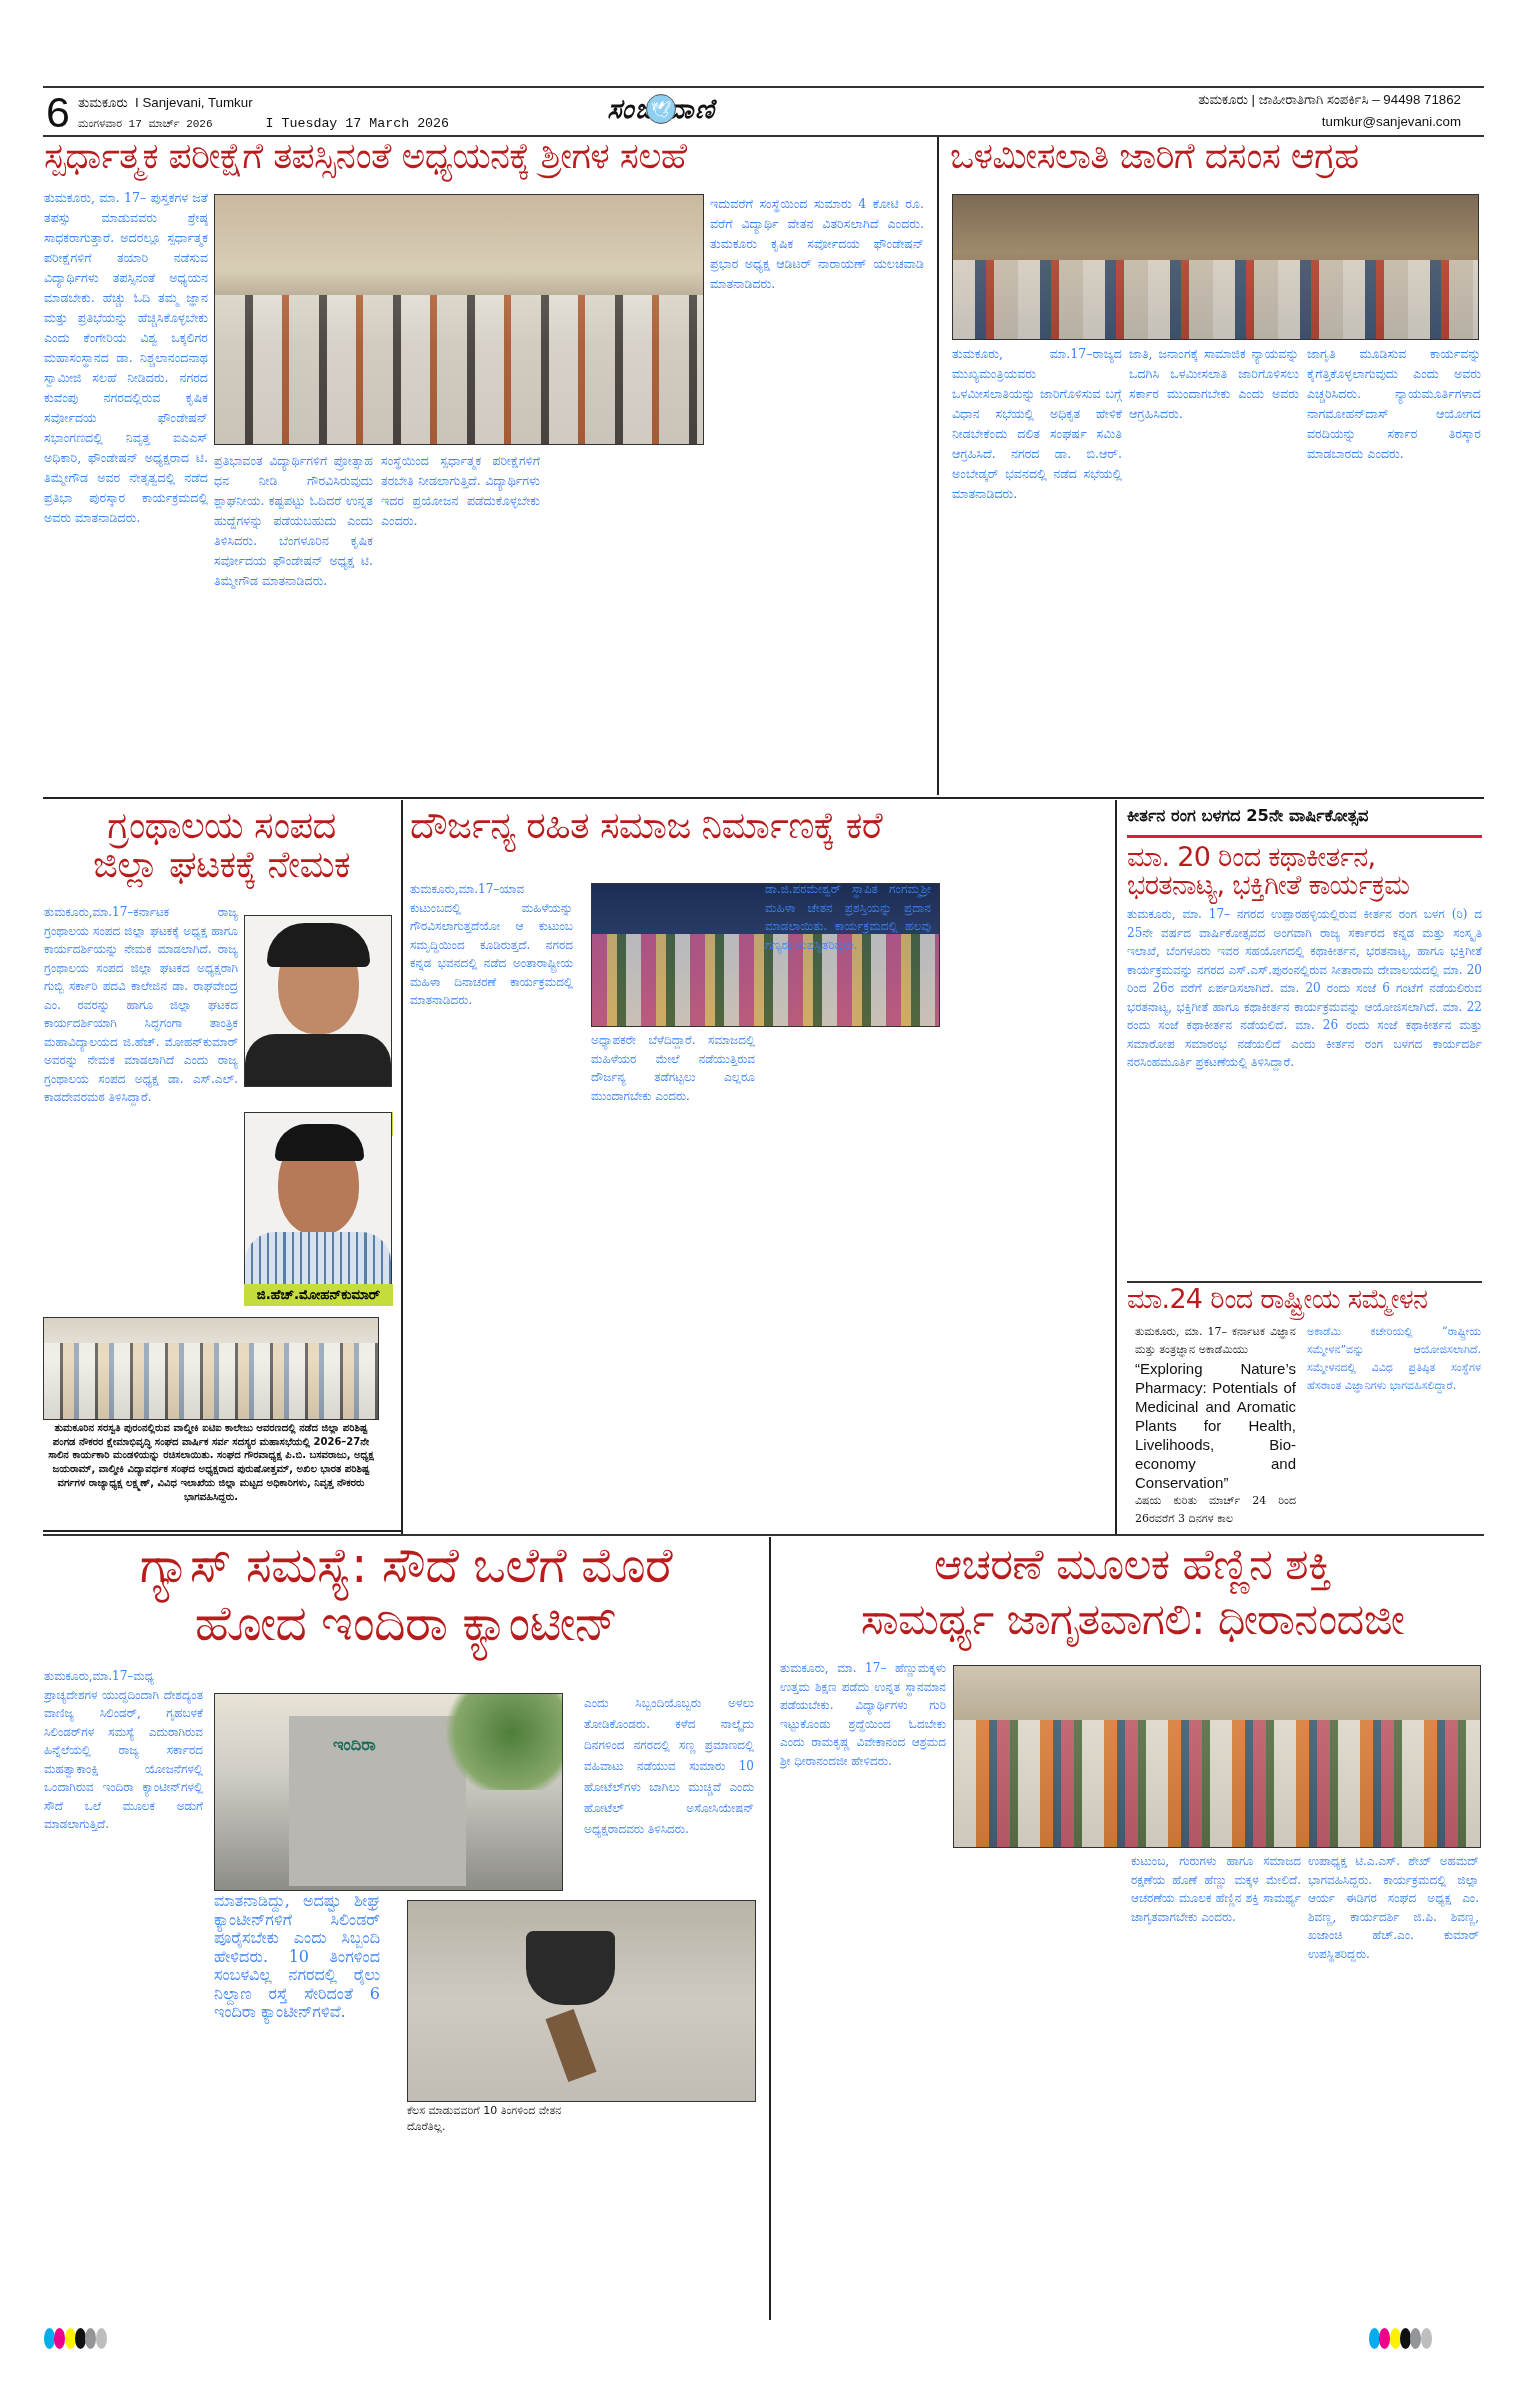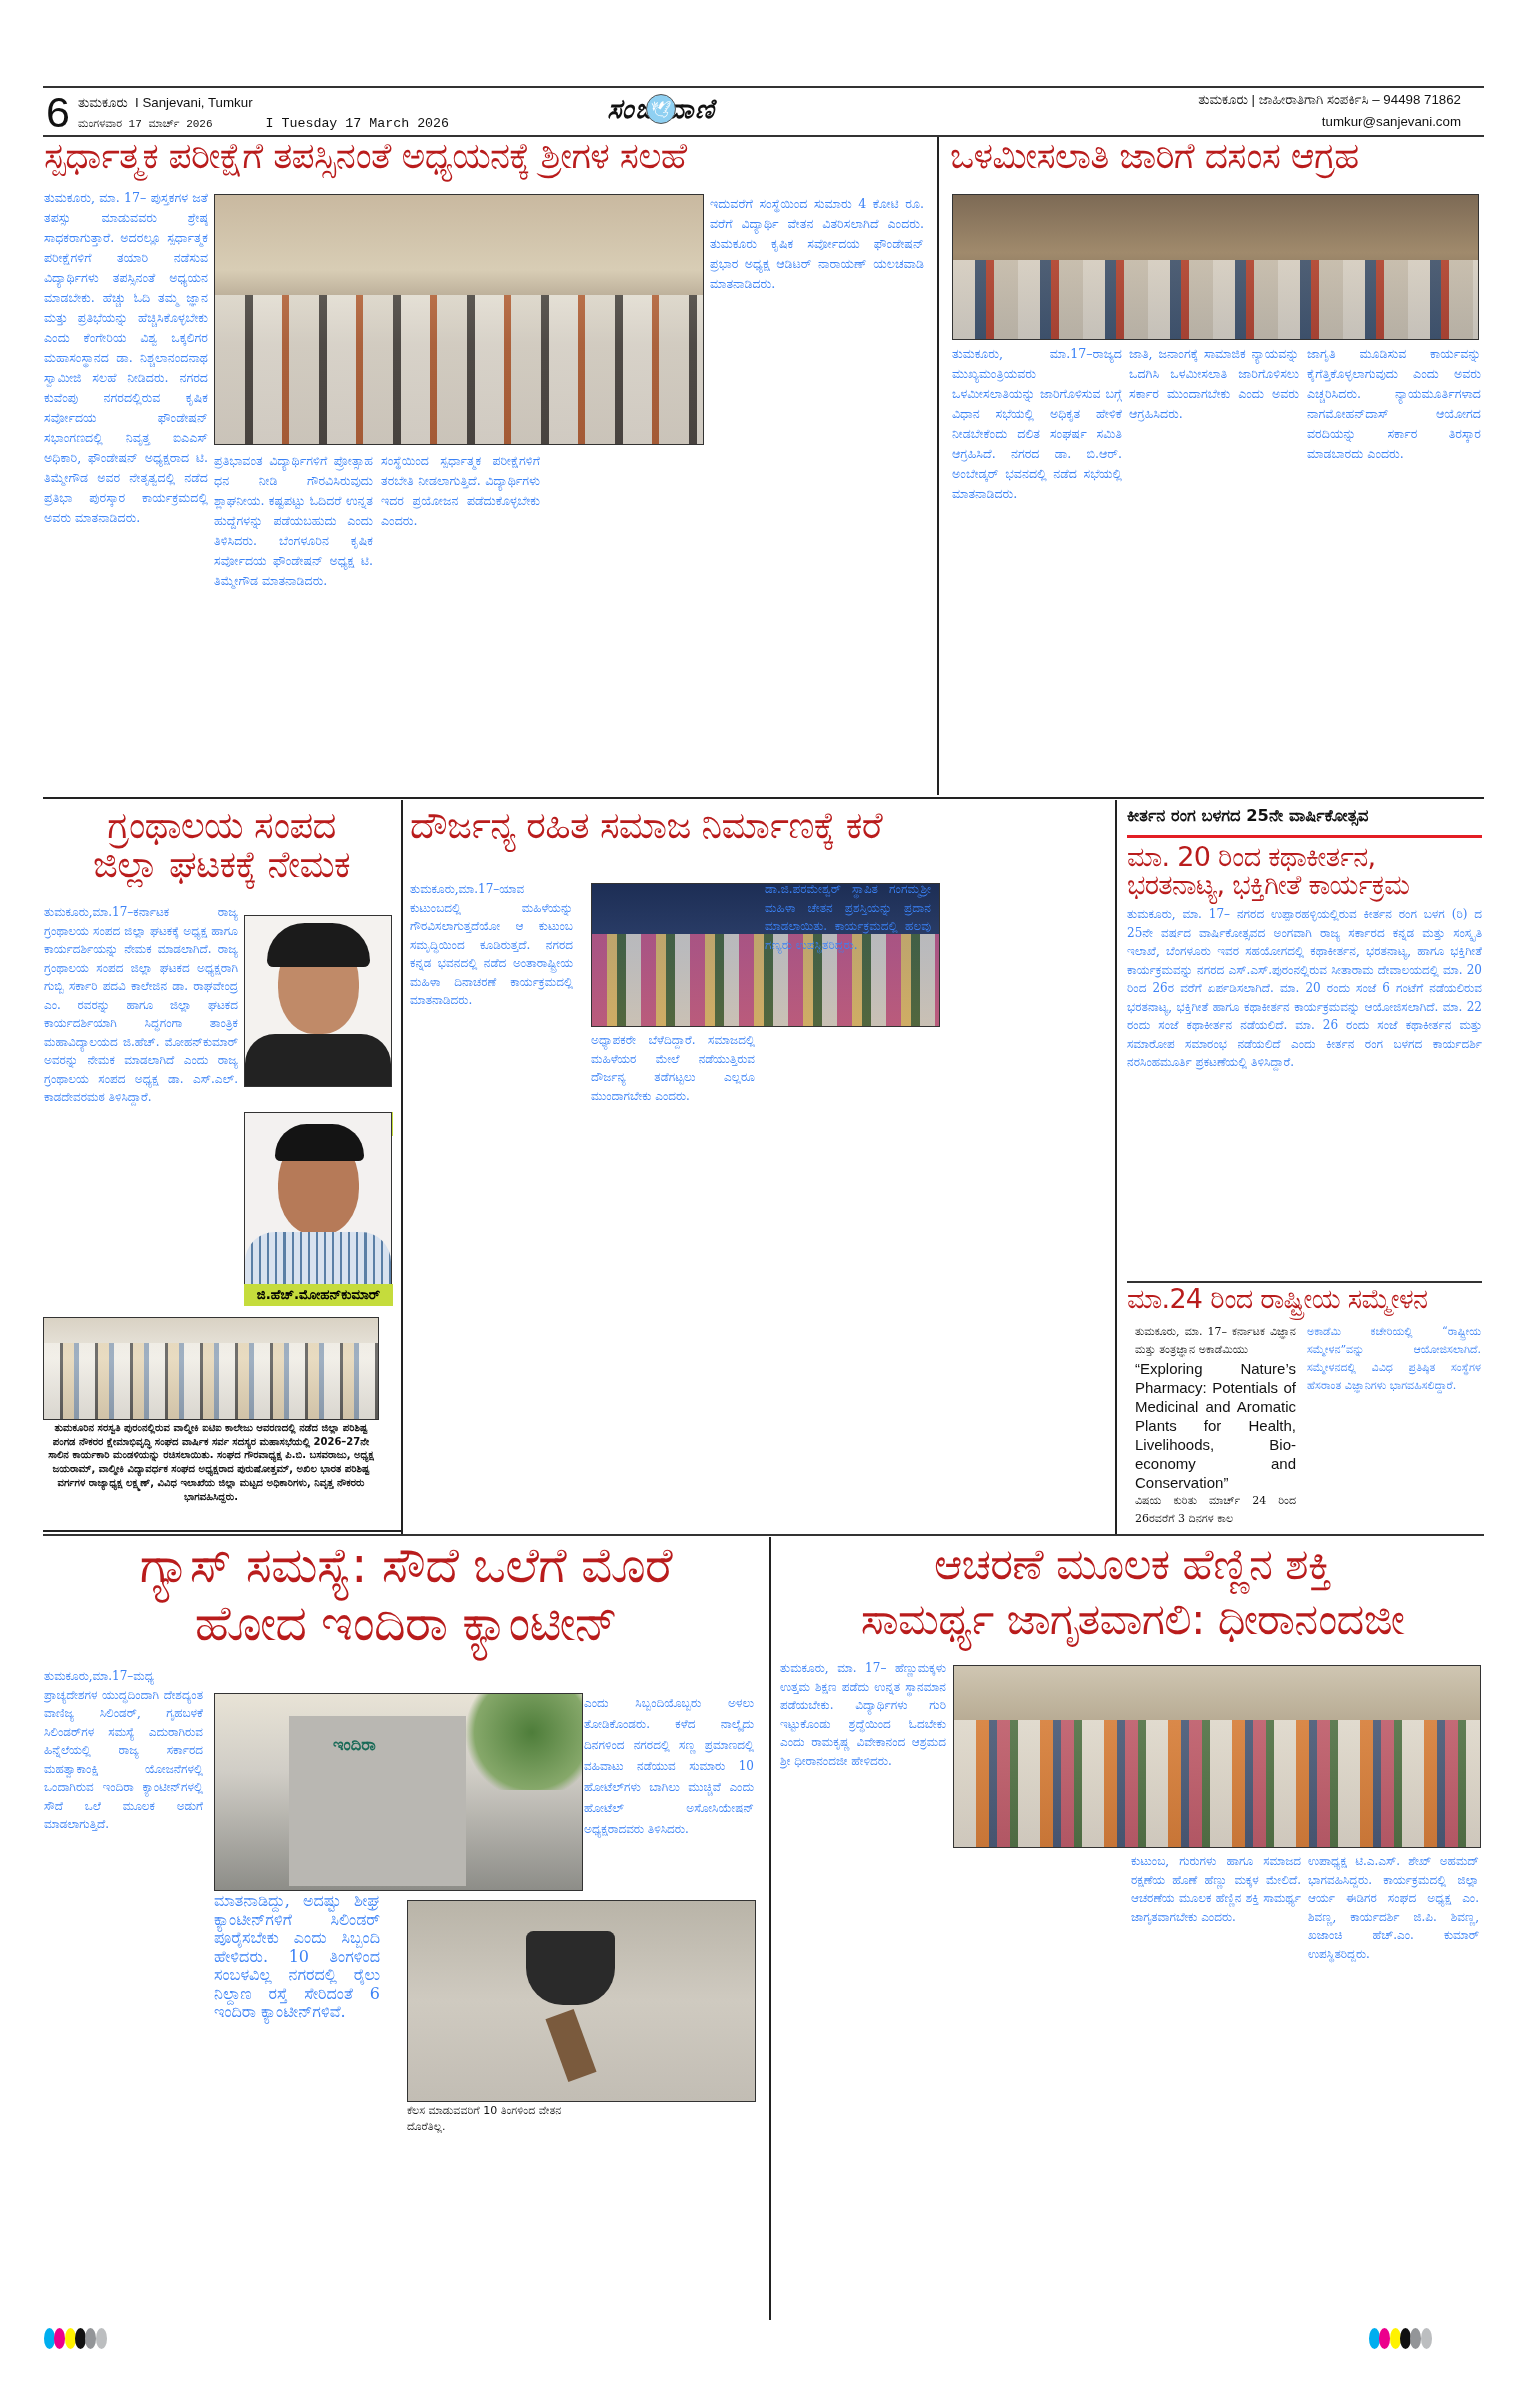--- a/index.html
+++ b/index.html
@@ -107,21 +107,21 @@
 <div class="body-col" style="left:1307px;top:1323px;width:174px;height:207px;font-size:11px;line-height:18px;">ಅಕಾಡೆಮಿ ಕಚೇರಿಯಲ್ಲಿ “ರಾಷ್ಟ್ರೀಯ ಸಮ್ಮೇಳನ”ವನ್ನು ಆಯೋಜಿಸಲಾಗಿದೆ. ಸಮ್ಮೇಳನದಲ್ಲಿ ವಿವಿಧ ಪ್ರತಿಷ್ಠಿತ ಸಂಸ್ಥೆಗಳ ಹೆಸರಾಂತ ವಿಜ್ಞಾನಿಗಳು ಭಾಗವಹಿಸಲಿದ್ದಾರೆ.</div>
 
 <div class="rule" style="left:43px;top:1534px;width:1441px;height:1.5px;"></div>
 
 <div class="abs hl" style="left:44px;top:1537px;width:724px;text-align:center;font-size:49px;line-height:58px;">
   <div>ಗ್ಯಾಸ್ ಸಮಸ್ಯೆ: ಸೌದೆ ಒಲೆಗೆ ಮೊರೆ</div>
   <div>ಹೋದ ಇಂದಿರಾ ಕ್ಯಾಂಟೀನ್</div>
 </div>
 <div class="vrule" style="left:769px;top:1537px;height:783px;"></div>
 <div class="body-col" style="left:44px;top:1667px;width:159px;height:650px;font-size:12px;line-height:18.5px;">ತುಮಕೂರು,ಮಾ.17–ಮಧ್ಯ ಪ್ರಾಚ್ಯದೇಶಗಳ ಯುದ್ಧದಿಂದಾಗಿ ದೇಶದ್ಯಂತ ವಾಣಿಜ್ಯ ಸಿಲಿಂಡರ್, ಗೃಹಬಳಕೆ ಸಿಲಿಂಡರ್‌ಗಳ ಸಮಸ್ಯೆ ಎದುರಾಗಿರುವ ಹಿನ್ನೆಲೆಯಲ್ಲಿ ರಾಜ್ಯ ಸರ್ಕಾರದ ಮಹತ್ವಾಕಾಂಕ್ಷಿ ಯೋಜನೆಗಳಲ್ಲಿ ಒಂದಾಗಿರುವ ಇಂದಿರಾ ಕ್ಯಾಂಟೀನ್‌ಗಳಲ್ಲಿ ಸೌದೆ ಒಲೆ ಮೂಲಕ ಅಡುಗೆ ಮಾಡಲಾಗುತ್ತಿದೆ.</div>
-<div class="photo" style="left:214px;top:1693px;width:347px;height:196px;background:linear-gradient(180deg,#e8e3d6 0%,#d0cdc6 40%,#8d8d88 100%);padding-left:20px;">
+<div class="photo" style="left:214px;top:1693px;width:347px;height:196px;background:linear-gradient(180deg,#e8e3d6 0%,#d0cdc6 40%,#8d8d88 100%);">
   <div style="position:absolute;left:74px;top:22px;width:177px;height:170px;background:#b9b7b2;"></div>
   <div style="position:absolute;left:118px;top:41px;width:74px;height:19px;color:#1a6b58;font-weight:bold;font-size:16.3px;">ಇಂದಿರಾ</div>
   <div style="position:absolute;right:0;top:0;width:126px;height:96px;background:radial-gradient(circle at 60% 40%,#4e7d3a,#86a86a 60%,transparent 70%);"></div>
 </div>
 <div class="body-col" style="left:214px;top:1892px;width:166px;height:425px;font-size:16px;line-height:18.5px;">ಮಾತನಾಡಿದ್ದು, ಅದಷ್ಟು ಶೀಘ್ರ ಕ್ಯಾಂಟೀನ್‌ಗಳಿಗೆ ಸಿಲಿಂಡರ್ ಪೂರೈಸಬೇಕು ಎಂದು ಸಿಬ್ಬಂದಿ ಹೇಳಿದರು. 10 ತಿಂಗಳಿಂದ ಸಂಬಳವಿಲ್ಲ ನಗರದಲ್ಲಿ ರೈಲು ನಿಲ್ದಾಣ ರಸ್ತೆ ಸೇರಿದಂತೆ 6 ಇಂದಿರಾ ಕ್ಯಾಂಟೀನ್‌ಗಳಿವೆ.</div>
 <div class="photo" style="left:407px;top:1900px;width:347px;height:200px;background:linear-gradient(180deg,#b9b4a8 0%,#cfcac0 50%,#c2bdb4 100%);">
   <div style="position:absolute;left:118px;top:30px;width:89px;height:74px;border-radius:7.4px 7.4px 37px 37px;background:#2a2a2a;"></div>
   <div style="position:absolute;left:148px;top:111px;width:30px;height:67px;background:#7a5a3d;transform:rotate(-20deg);"></div>
 </div>
 <div class="photo-caption" style="left:407px;top:2103px;width:164px;font-size:11px;line-height:16.3px;text-align:left;font-weight:normal;">ಕೆಲಸ ಮಾಡುವವರಿಗೆ 10 ತಿಂಗಳಿಂದ ವೇತನ ದೊರೆತಿಲ್ಲ.</div>

